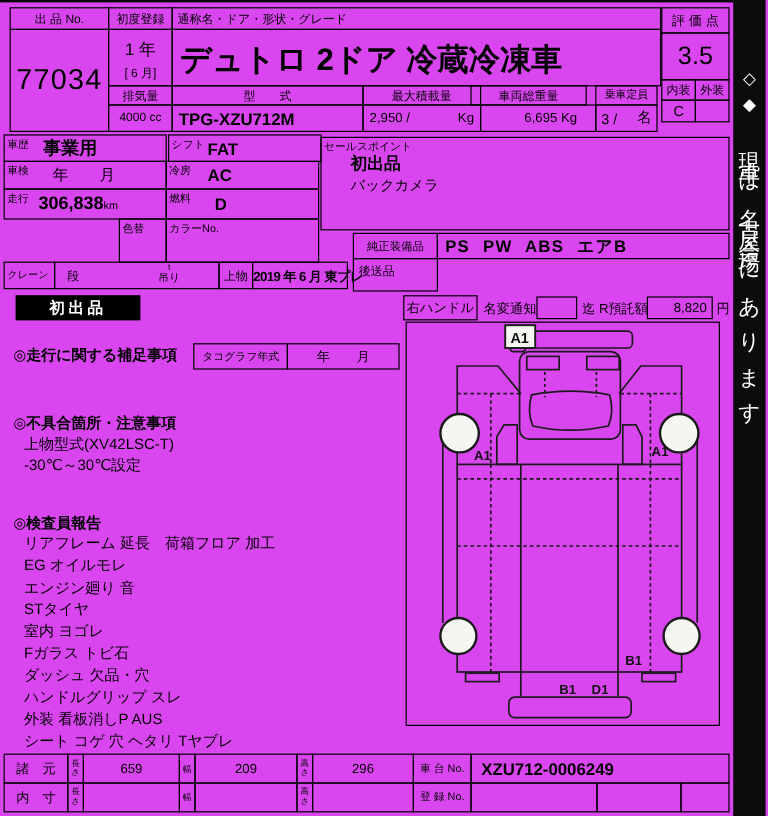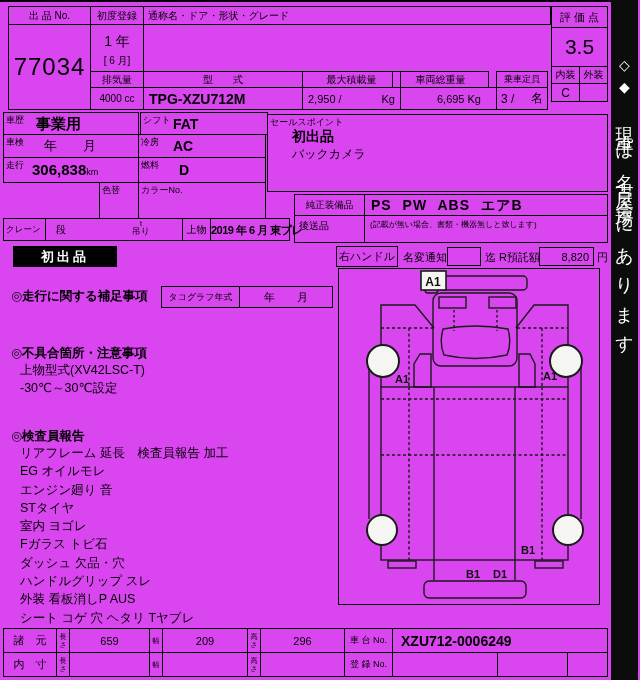--- a/index.html
+++ b/index.html
@@ -27,20 +27,21 @@
   <div class="abs bd hcell" style="left:8px;top:6px;width:83px;height:19px;">出 品 No.</div>
   <div class="abs bd ctr" style="left:8px;top:24px;width:83px;height:86px;font-size:24px;letter-spacing:1px;">77034</div>
 
   <div class="abs bd hcell" style="left:90px;top:6px;width:54px;height:19px;">初度登録</div>
   <div class="abs bd" style="left:90px;top:24px;width:54px;height:48px;">
     <div class="ctr nw" style="height:28px;font-size:14px;padding-top:6px;">1 年</div>
     <div class="ctr nw" style="height:16px;font-size:10px;">[ 6 月]</div>
   </div>
 
   <div class="abs bd hcell" style="left:143px;top:6px;width:408px;height:19px;justify-content:flex-start;padding-left:4px;">通称名・ドア・形状・グレード</div>
+  <div class="abs bd nw" style="left:143px;top:24px;width:408px;height:48px;font-size:26px;font-weight:bold;padding:7px 0 0 6px;">デュトロ 2ドア 冷蔵冷凍車</div>
 
   <div class="abs bd hcell" style="left:551px;top:6px;width:57px;height:22px;font-size:11px;">評 価 点</div>
   <div class="abs bd ctr" style="left:551px;top:27px;width:57px;height:40px;font-size:21px;">3.5</div>
   <div class="abs bd hcell" style="left:551px;top:66px;width:29px;height:18px;">内装</div>
   <div class="abs bd hcell" style="left:579px;top:66px;width:29px;height:18px;">外装</div>
   <div class="abs bd ctr" style="left:551px;top:83px;width:29px;height:19px;font-size:12px;">C</div>
   <div class="abs bd ctr" style="left:579px;top:83px;width:29px;height:19px;font-size:12px;"></div>
 
   <div class="abs bd hcell" style="left:90px;top:71px;width:54px;height:17px;">排気量</div>
   <div class="abs bd ctr nw" style="left:90px;top:87px;width:54px;height:23px;font-size:10px;">4000 cc</div>
@@ -112,23 +113,20 @@
     <span class="corner">セールスポイント</span>
     <div class="abs nw b" style="left:24px;top:13px;font-size:14px;">初出品</div>
     <div class="abs nw" style="left:24px;top:31px;font-size:12px;">バックカメラ</div>
   </div>
 
   <div class="abs bd ctr" style="left:294px;top:194px;width:71px;height:22px;font-size:9.5px;">純正装備品</div>
   <div class="abs bd nw b" style="left:364px;top:194px;width:244px;height:22px;font-size:14px;word-spacing:6px;letter-spacing:1px;padding:2px 0 0 6px;">PS PW ABS エアB</div>
   <div class="abs bd" style="left:294px;top:215px;width:71px;height:28px;">
     <span class="abs nw" style="left:4px;top:3px;font-size:10px;">後送品</span>
   </div>
-  <div class="abs bd" style="left:364px;top:215px;width:244px;height:28px;">
-    <span class="abs nw" style="left:5px;top:3px;font-size:8px;">(記載が無い場合、書類・機器無しと致します)</span>
-  </div>
 
   <div class="abs ctr" style="left:13px;top:246px;width:104px;height:21px;background:#000;color:#fff;font-size:13px;font-weight:bold;letter-spacing:3px;">初出品</div>
 
   <div class="abs bd ctr" style="left:336px;top:246px;width:62px;height:21px;font-size:11px;">右ハンドル</div>
   <span class="abs nw" style="left:403px;top:250px;font-size:11px;">名変通知</span>
   <div class="abs bd" style="left:447px;top:247px;width:34px;height:19px;"></div>
   <span class="abs nw" style="left:485px;top:250px;font-size:11px;"><span>迄</span> <span>R預託額</span></span>
   <div class="abs bd" style="left:539px;top:247px;width:55px;height:19px;font-size:11px;display:flex;align-items:center;justify-content:flex-end;padding-right:4px;">8,820</div>
   <span class="abs nw" style="left:597px;top:250px;font-size:11px;">円</span>
 
@@ -137,21 +135,21 @@
   <div class="abs bd ctr" style="left:239px;top:286px;width:94px;height:22px;font-size:11px;">年　　月</div>
 
   <div class="abs note-title" style="left:11px;top:345px;">◎不具合箇所・注意事項</div>
   <div class="abs" style="left:20px;top:361px;">
     <div class="note-line">上物型式(XV42LSC-T)</div>
     <div class="note-line">-30℃～30℃設定</div>
   </div>
 
   <div class="abs note-title" style="left:11px;top:428px;">◎検査員報告</div>
   <div class="abs" style="left:20px;top:444px;">
-    <div class="note-line">リアフレーム 延長　検査員報告 加工</div>
+    <div class="note-line">リアフレーム 延長　荷箱フロア 加工</div>
     <div class="note-line">EG オイルモレ</div>
     <div class="note-line">エンジン廻り 音</div>
     <div class="note-line">STタイヤ</div>
     <div class="note-line">室内 ヨゴレ</div>
     <div class="note-line">Fガラス トビ石</div>
     <div class="note-line">ダッシュ 欠品・穴</div>
     <div class="note-line">ハンドルグリップ スレ</div>
     <div class="note-line">外装 看板消しP AUS</div>
     <div class="note-line">シート コゲ 穴 ヘタリ Tヤブレ</div>
   </div>

